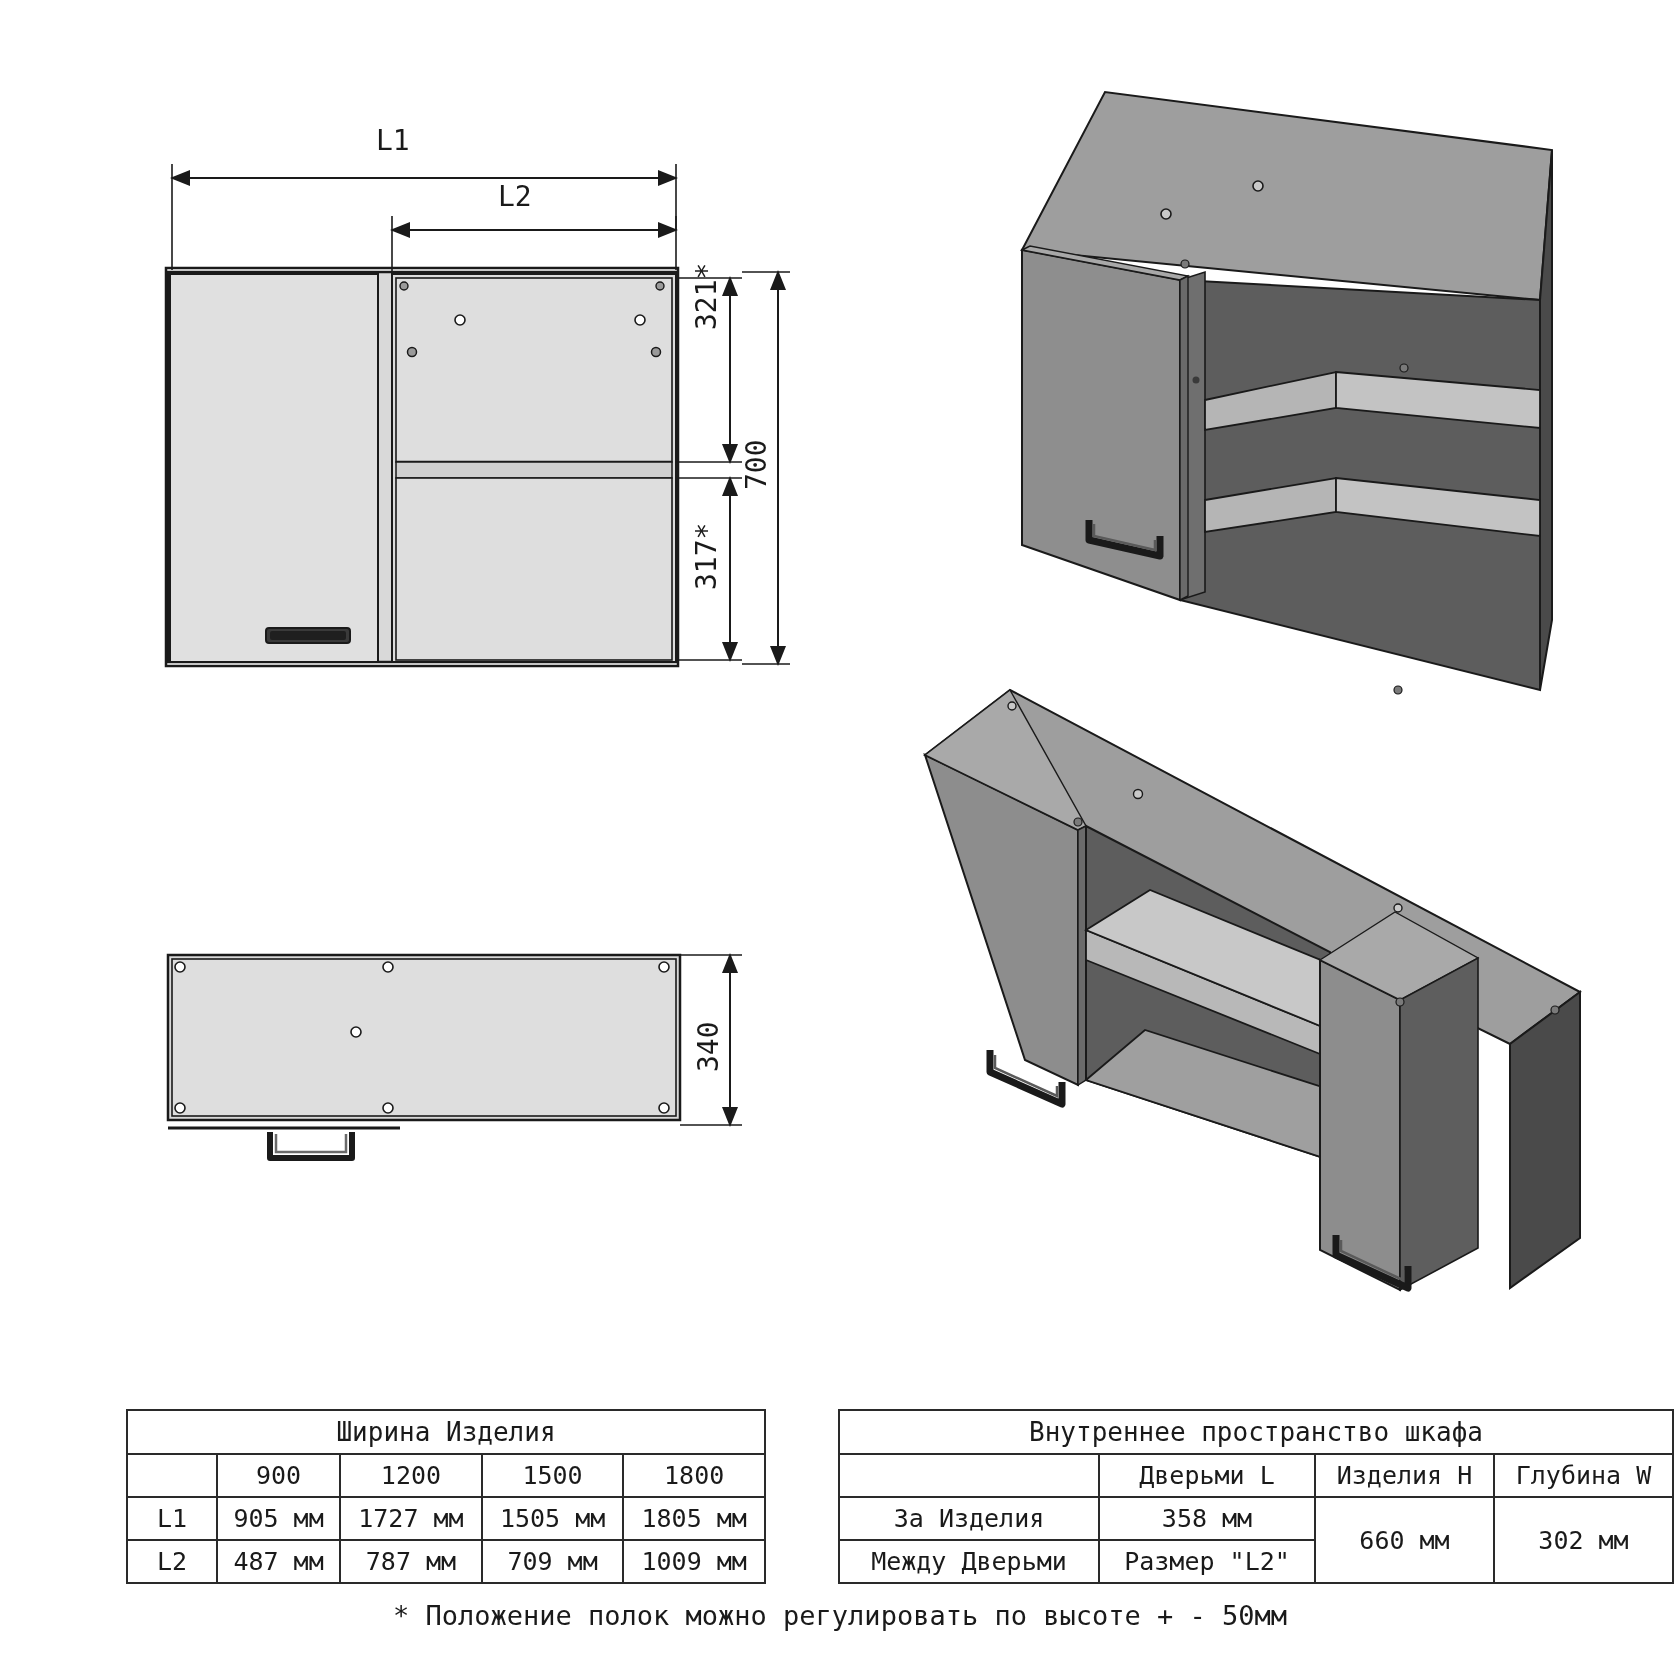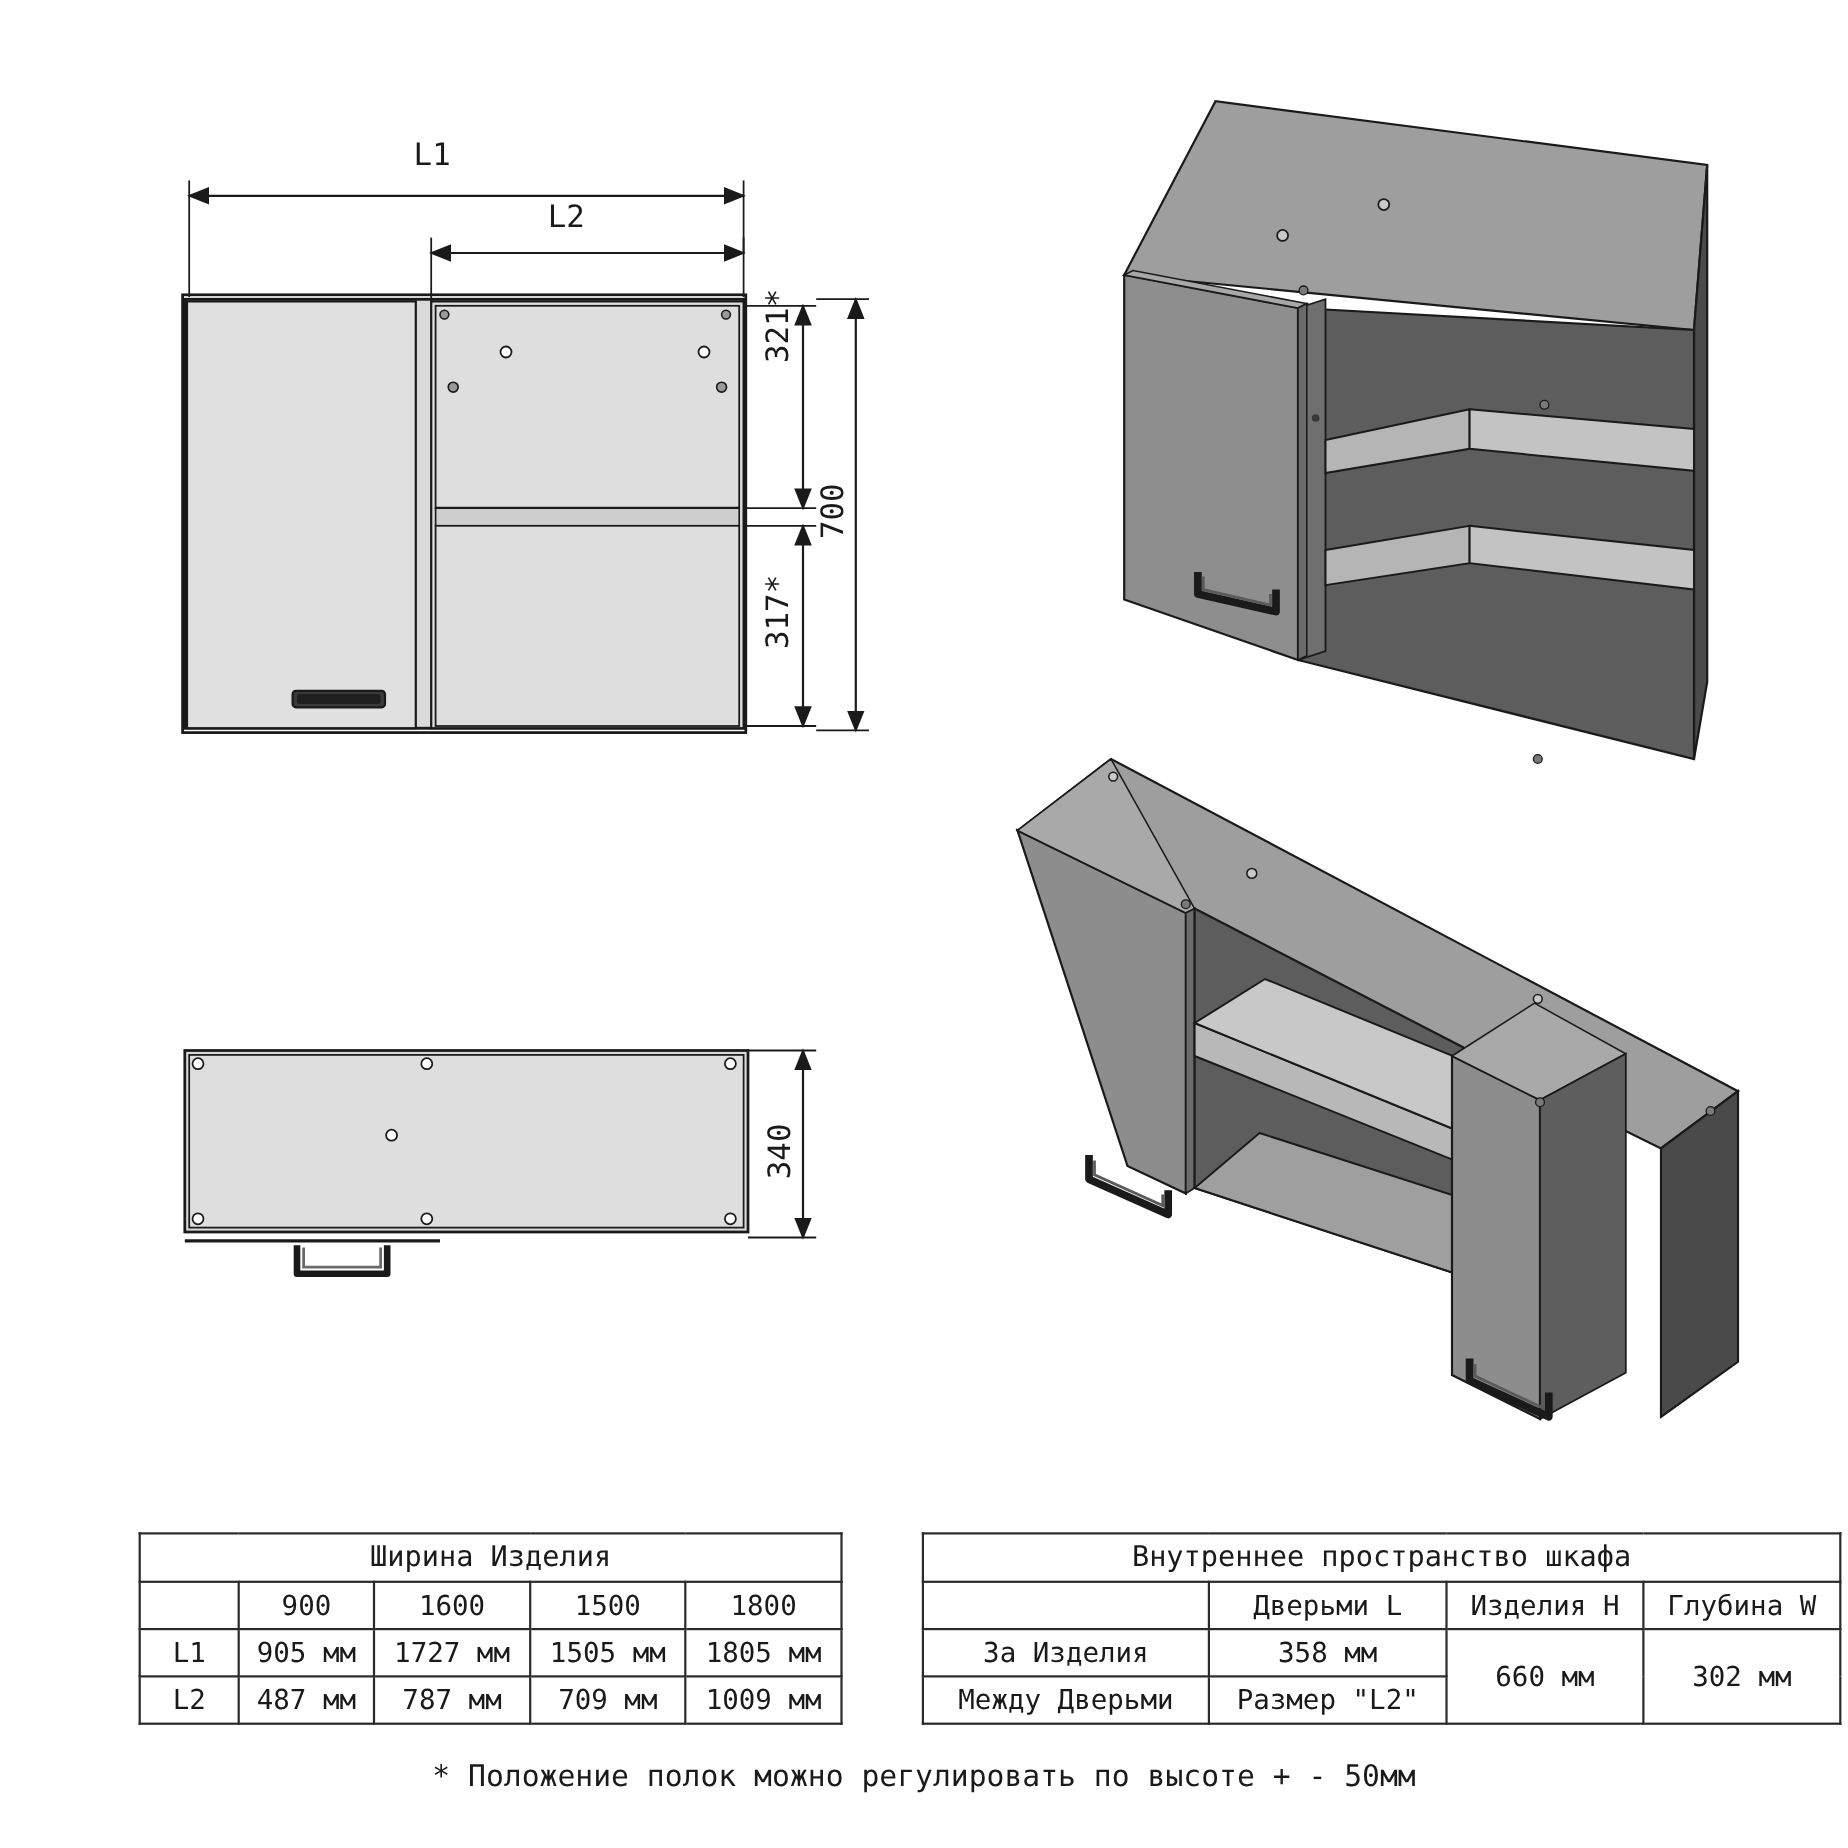--- a/index.html
+++ b/index.html
@@ -1,19 +1,19 @@
 <!DOCTYPE html>
 <html><head>
 <meta charset="utf-8">
 <style>
   html,body{margin:0;padding:0;background:#ffffff;}
   body{width:1680px;height:1680px;position:relative;font-family:"DejaVu Sans Mono",monospace;color:#1a1a1a;overflow:hidden;}
   .layer{position:absolute;inset:0;}
   svg{position:absolute;left:0;top:0;width:1680px;height:1680px;}
-  .tbl{position:absolute;border-collapse:collapse;font-family:"DejaVu Sans Mono",monospace;font-size:25px;}
+  .tbl{position:absolute;border-collapse:collapse;font-family:"DejaVu Sans Mono",monospace;font-size:25px;margin-top:16px;}
   .tbl td{border:2px solid #2a2a2a;text-align:center;padding:6px 4px;white-space:nowrap;}
   #table-width{left:126px;top:1393px;width:640px;}
   #table-inner{left:838px;top:1393px;width:836px;}
   .thead{font-size:26px;}
   .note{position:absolute;left:0;top:1600px;width:1680px;text-align:center;font-size:27px;font-family:"DejaVu Sans Mono",monospace;color:#1a1a1a;}
 </style>
 </head>
 <body>
 
 <div class="layer">
@@ -176,21 +176,21 @@
 <div style="position:absolute;left:692px;top:1072px;font-size:28px;transform:rotate(-90deg);transform-origin:left top;">340</div>
 
 <table class="tbl" id="table-width">
   <tbody>
         <tr>
     <td class="thead" colspan="5">Ширина Изделия</td>
   </tr>
   <tr>
     <td style="width:80px"></td>
     <td>900</td>
-    <td>1600</td>
+    <td>1200</td>
     <td>1500</td>
     <td>1800</td>
   </tr>
   <tr>
     <td>L1</td>
     <td>905 мм</td>
     <td>1727 мм</td>
     <td>1505 мм</td>
     <td>1805 мм</td>
   </tr>

